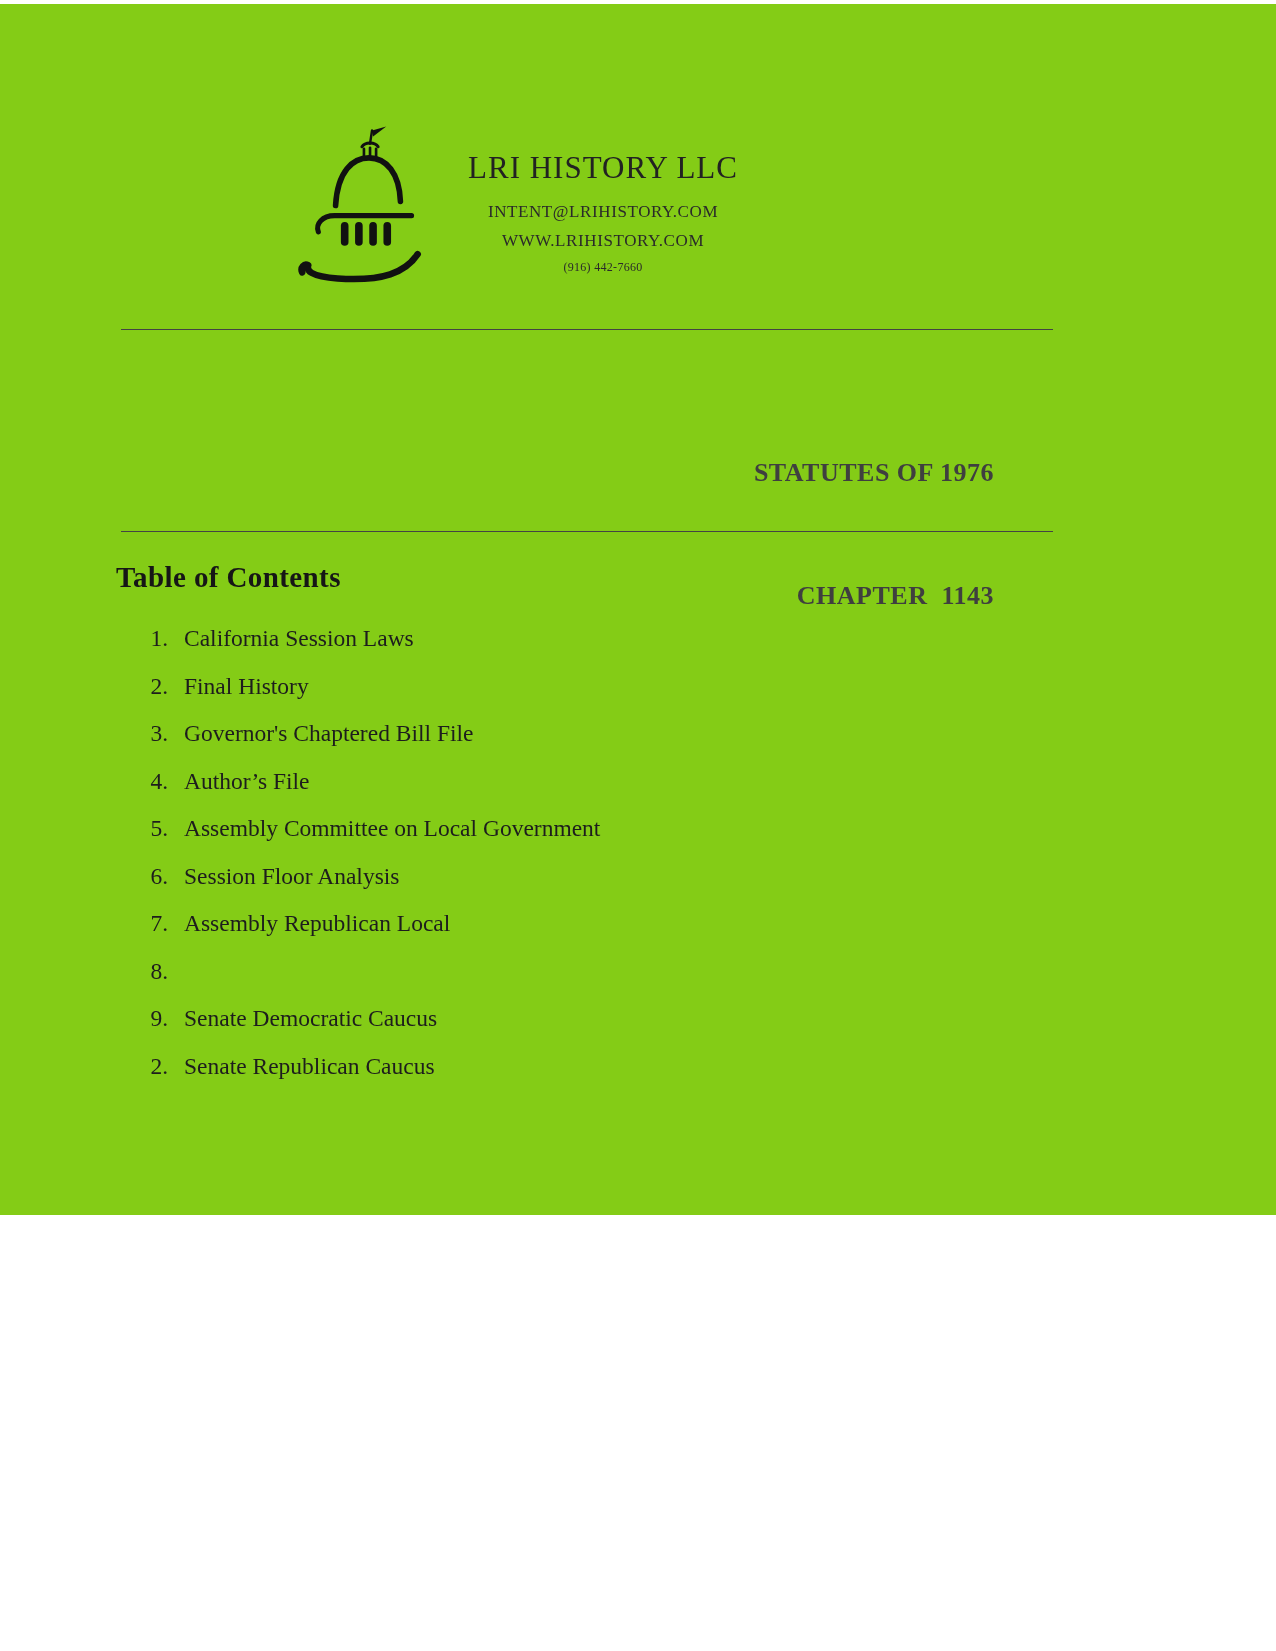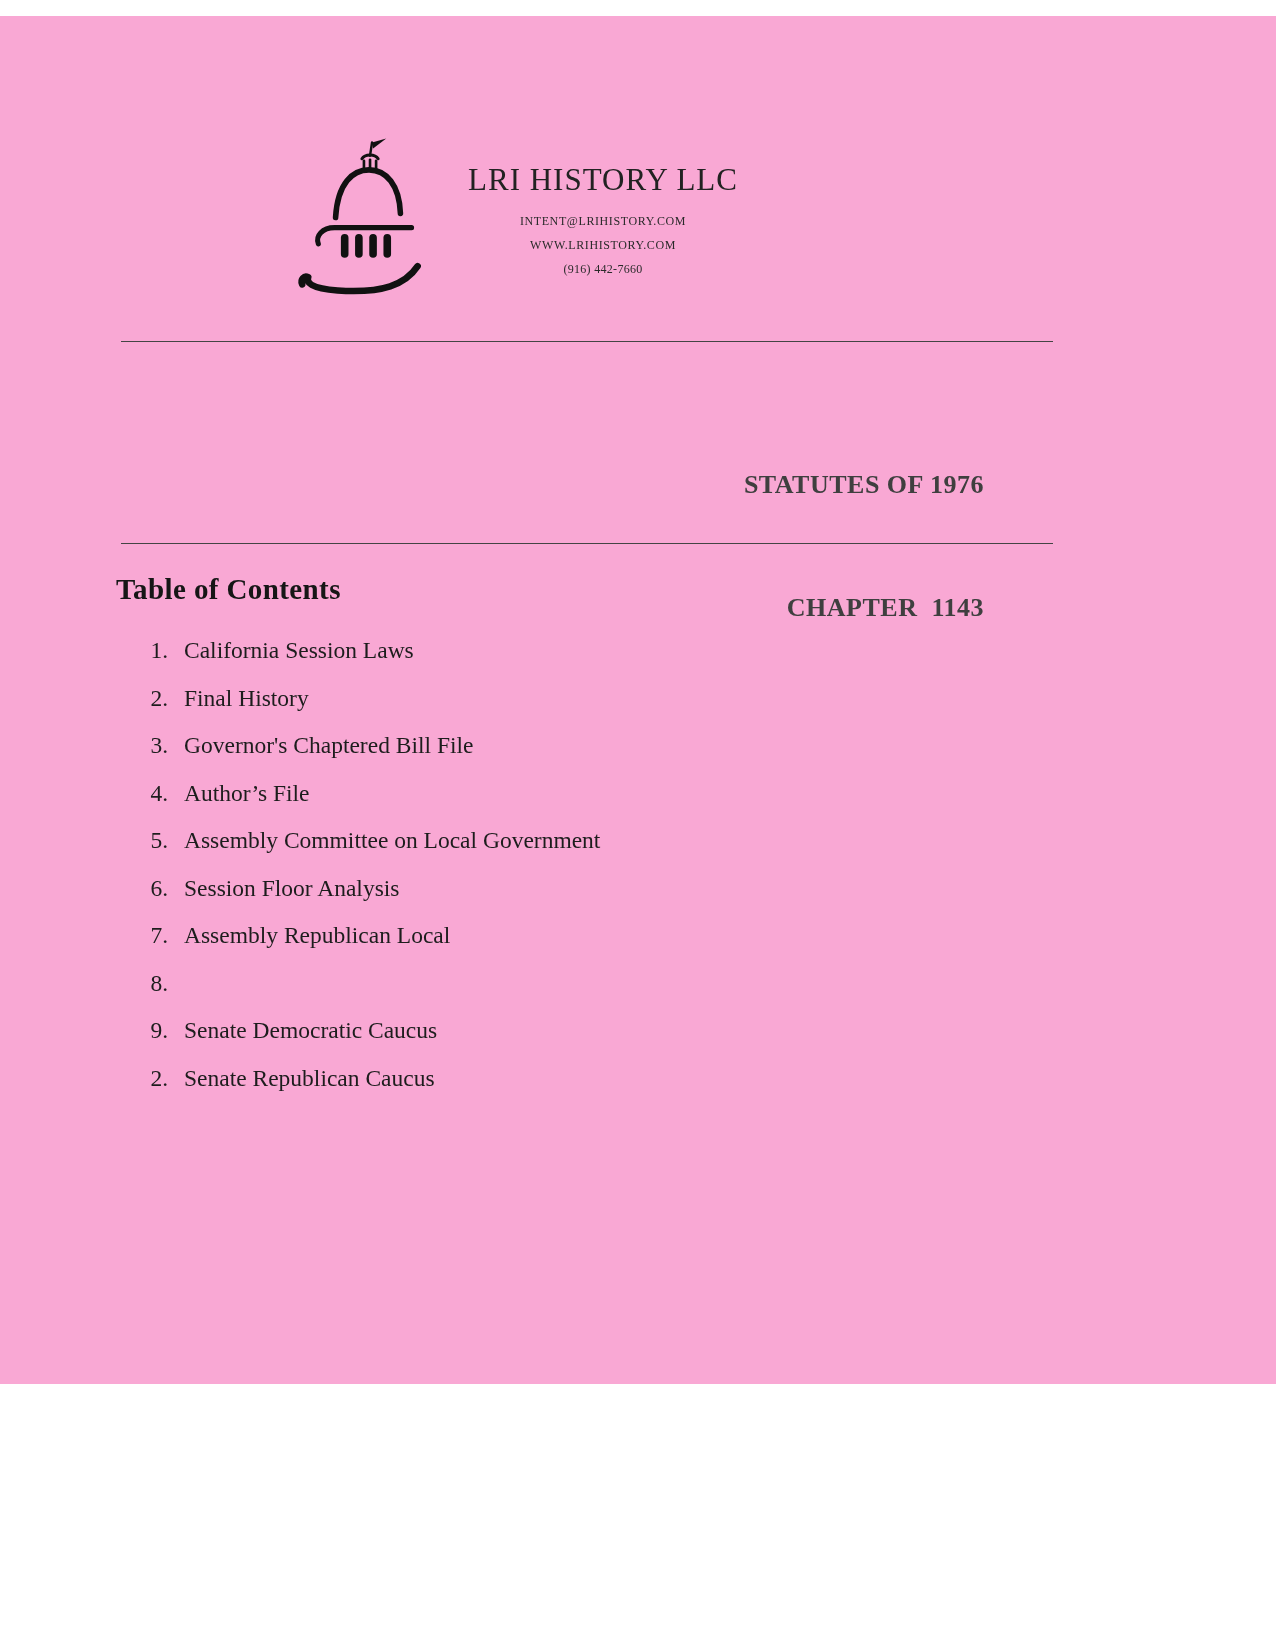--- a/index.html
+++ b/index.html
@@ -1,25 +1,25 @@
 <!DOCTYPE html>
 <html><head>
 <meta charset="utf-8">
 <style>
   * { margin: 0; padding: 0; box-sizing: border-box; }
   html, body { background: #ffffff; }
   .page {
     position: relative;
     width: 1276px;
-    height: 1368px;
-    background: #f9a8d4;
+    height: 1211px;
+    background: #84cc16;
     font-family: "Liberation Serif", serif;
     color: #1d1d1d;
     overflow: hidden;
-    margin: 16px auto;
+    margin: 4px auto;
   }
   
   .logo {
     position: absolute;
     left: 292px;
     top: 118px;
     width: 152px;
     height: 168px;
   }
   .logo svg { width: 100%; height: 100%; }
@@ -32,21 +32,21 @@
     text-align: center;
   }
   .org-name {
     font-size: 31px;
     letter-spacing: 1px;
     color: #222222;
     margin-bottom: 16px;
     white-space: nowrap;
   }
   .org-contact {
-    font-size: 12px;
+    font-size: 17px;
     letter-spacing: 0.6px;
     color: #2a2a2a;
     margin-bottom: 9px;
     white-space: nowrap;
   }
   .org-phone {
     font-size: 12px;
     letter-spacing: 0.3px;
     color: #2a2a2a;
     white-space: nowrap;
@@ -59,21 +59,21 @@
     border: none;
     border-top: 1.6px solid #444444;
     height: 0;
   }
   .rule-top { top: 325px; }
   .rule-bottom { top: 527px; }
   
   .reference-block {
     position: absolute;
     top: 366px;
-    right: 292px;
+    right: 282px;
     text-align: right;
     font-weight: bold;
     font-size: 26px;
     line-height: 41px;
     letter-spacing: 0.5px;
     color: #3f3f3f;
     white-space: pre;
   }
   
   .toc-title {

